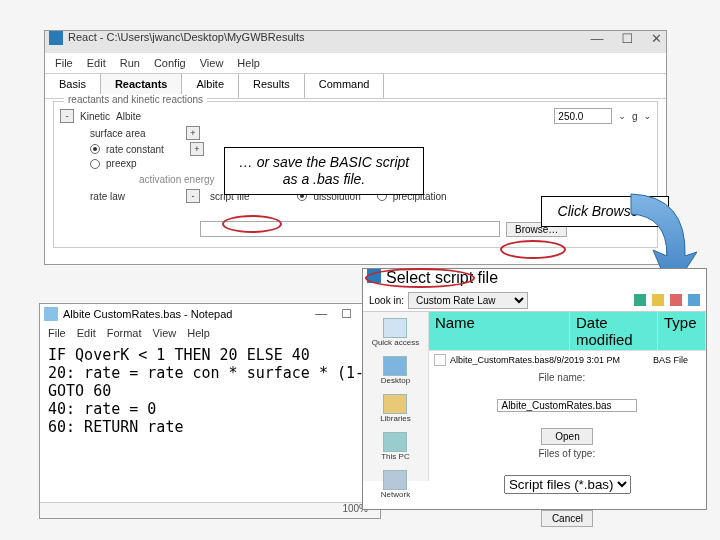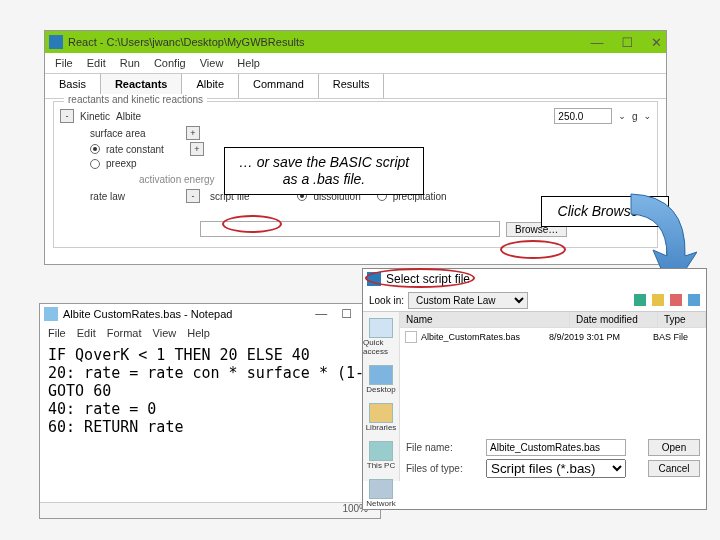--- a/index.html
+++ b/index.html
@@ -1,20 +1,20 @@
 <!DOCTYPE html>
 <html><head>
 <meta charset="utf-8">
 <style>
   * { box-sizing: border-box; margin: 0; padding: 0; font-family: "Segoe UI", Arial, sans-serif; }
   body { width: 720px; height: 540px; background: #f5f5f5; position: relative; overflow: hidden; }
 
   
   .app-window { position: absolute; left: 44px; top: 30px; width: 623px; height: 235px; background: #fff; border: 1px solid #999; }
-  .titlebar { height: 22px; background: #84cc16; display: flex; align-items: center; padding: 0 4px; font-size: 11px; color: #333; }
+  .titlebar { height: 22px; background: #e5e5e5; display: flex; padding: 0 4px; font-size: 11px; color: #333; }
   .titlebar .app-icon { width: 14px; height: 14px; background: #2a7ab8; margin-right: 5px; }
   .titlebar .wbtns { margin-left: auto; display: flex; gap: 18px; font-size: 13px; color: #555; }
   .menubar { height: 20px; display: flex; gap: 14px; padding: 0 10px; font-size: 11px; align-items: center; color: #333; }
   .tabs { height: 26px; display: flex; border-top: 1px solid #ccc; border-bottom: 1px solid #ccc; font-size: 11px; }
   .tab { padding: 4px 14px; border-right: 1px solid #bbb; cursor: pointer; }
   .tab.active { font-weight: bold; background: #f7f7f7; }
   .groupbox { border: 1px solid #ccc; margin: 2px 8px; padding: 4px 6px 8px; position: relative; }
   .group-title { position: absolute; top: -8px; left: 10px; background: #fff; font-size: 10px; padding: 0 4px; color: #666; }
   .row { display: flex; align-items: center; gap: 6px; font-size: 10px; margin: 2px 0; color: #333; }
   .mini-input { height: 16px; width: 58px; border: 1px solid #aaa; font-size: 10px; padding: 0 3px; }
@@ -35,38 +35,38 @@
   
   .npad { position: absolute; left: 39px; top: 303px; width: 342px; height: 216px; background: #fff; border: 1px solid #999; }
   .npad .tbar { height: 20px; display: flex; align-items: center; font-size: 11px; padding: 0 4px; }
   .npad .tbar .ico { width: 14px; height: 14px; background: #89c2e8; margin-right: 5px; }
   .npad .mbar { height: 18px; display: flex; gap: 11px; padding: 0 8px; font-size: 11px; align-items: center; color: #333; }
   .npad-body { padding: 4px 8px; font-family: Consolas, monospace; font-size: 15px; white-space: pre; color: #000; }
   .npad-status { position: absolute; bottom: 0; left: 0; right: 0; height: 16px; border-top: 1px solid #ccc; font-size: 10px; text-align: right; padding-right: 12px; color: #555; background: #f5f5f5; }
 
   
   .fdialog { position: absolute; left: 362px; top: 268px; width: 345px; height: 242px; background: #fff; border: 1px solid #888; font-size: 10px; }
-  .fdialog .ftbar { height: 20px; display: flex; align-items: center; font-size: 12px; padding: 0 4px; }
+  .fdialog .ftbar { height: 20px; display: flex; align-items: flex-start; font-size: 16px; padding: 0 4px; }
   .fdialog .ftbar .fico { width: 14px; height: 14px; background: #2a7ab8; margin-right: 5px; }
   .fdialog .lookrow { height: 22px; display: flex; align-items: center; gap: 4px; padding: 0 6px; }
   .fdialog .lookrow select, .fdialog input[type=text] { font-size: 10px; height: 17px; border: 1px solid #aaa; padding: 0 3px; }
   .tool-icons { display: flex; gap: 6px; margin-left: auto; }
   .tool-icons span { width: 12px; height: 12px; display: inline-block; }
   .fd-body { display: flex; height: 170px; border-top: 1px solid #ccc; }
   .fd-sidebar { width: 78px; background: #f4f4f4; border-right: 1px solid #ddd; display: flex; flex-direction: column; align-items: center; gap: 9px; padding-top: 6px; }
   .sb-item { display: flex; flex-direction: column; align-items: center; font-size: 8px; color: #333; }
   .sb-ico { width: 24px; height: 20px; background: #cfe3f5; border: 1px solid #9bb; }
   .fd-main { flex: 1; display: flex; flex-direction: column; }
-  .fd-cols { display: flex; font-size: 10px; border-bottom: 1px solid #ddd; background: #e5e5e5; }
+  .fd-cols { display: flex; font-size: 15px; border-bottom: 1px solid #ddd; background: #5eead4; }
   .fd-cols div { padding: 2px 6px; border-right: 1px solid #ddd; }
   .fd-list { flex: 1; padding: 3px 5px; }
   .fd-row { display: flex; font-size: 9px; align-items: center; }
   .fd-row .fico2 { width: 12px; height: 12px; background: #fff; border: 1px solid #bbb; margin-right: 4px; }
   .fd-bottom { padding: 3px 6px; display: flex; flex-direction: column; gap: 3px; }
-  .fd-bottom .brow { display: flex; align-items: center; gap: 22px; }
+  .fd-bottom .brow { display: flex; align-items: center; gap: 16px; flex-direction: column; }
   .fd-bottom .brow label { width: 58px; color: #444; }
   .fd-bottom .brow input, .fd-bottom .brow select { flex: 1; }
   .fd-btn { width: 52px; height: 17px; border: 1px solid #aaa; background: #eee; font-size: 10px; }
 </style>
 </head>
 <body>
 
 <div class="app-window">
   <div class="titlebar">
     <span class="app-icon"></span>
@@ -82,22 +82,22 @@
     <span>Edit</span>
     <span>Run</span>
     <span>Config</span>
     <span>View</span>
     <span>Help</span>
   </div>
   <div class="tabs">
     <div class="tab">Basis</div>
     <div class="tab active">Reactants</div>
     <div class="tab">Albite</div>
+    <div class="tab">Results</div>
     <div class="tab">Command</div>
-    <div class="tab">Results</div>
   </div>
   <div class="groupbox">
     <span class="group-title">reactants and kinetic reactions</span>
     <div class="row">
       <span class="tiny-btn">-</span>
       <span>Kinetic</span>
       <span>Albite</span>
       <span style="flex:1"></span>
       <input class="mini-input" value="250.0" style="">
       <span style="font-size:9px">⌄</span>

